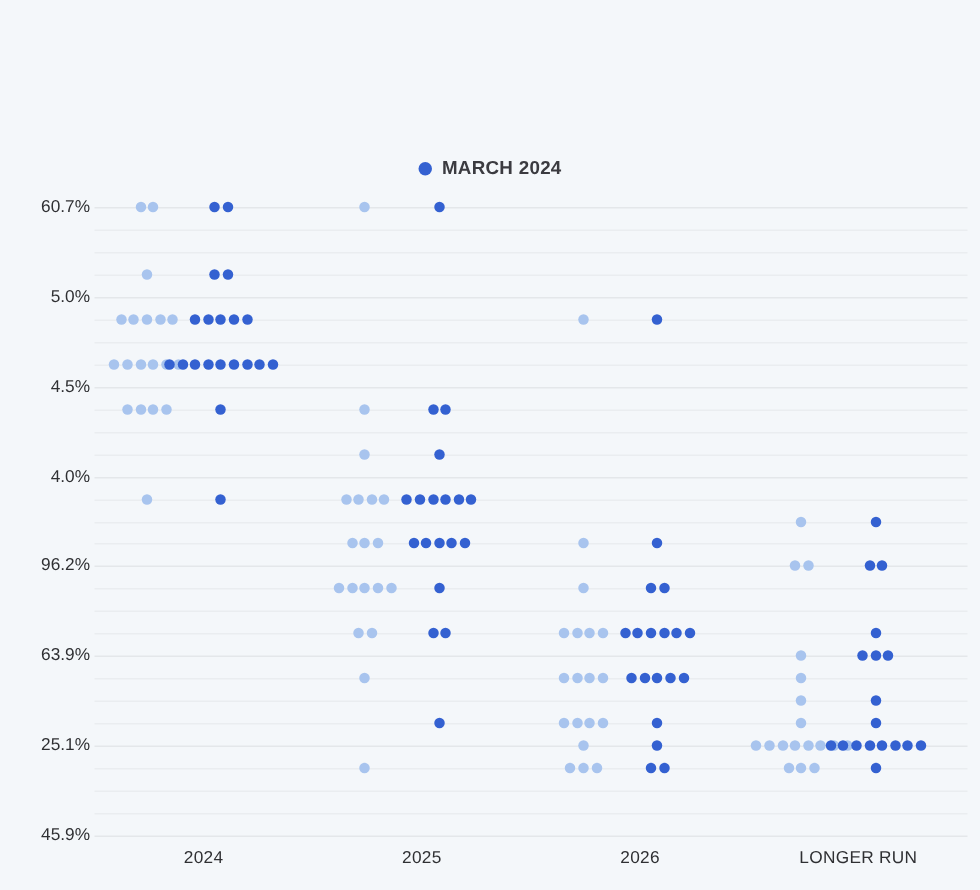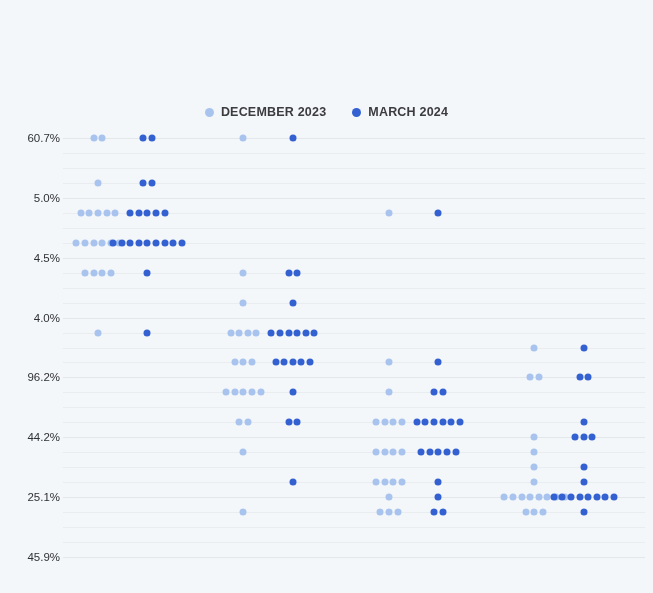--- a/index.html
+++ b/index.html
@@ -143,37 +143,33 @@
   }
 </style>
 </head>
 <body>
 
 <div id="root">
 
 
   <div id="legend">
     <div class="legend-item">
-      <span class="legend-swatch" style="background:#a8c4ee"></span>
-      <span class="legend-label">DECEMBER 2023</span>
-    </div>
-    <div class="legend-item">
       <span class="legend-swatch" style="background:#3461d1"></span>
       <span class="legend-label">MARCH 2024</span>
     </div>
   </div>
 
   <div id="plot-wrap">
     <div id="ytick-layer">
         <div class="ytick-label" style="top: 0px;">60.7%</div>
         <div class="ytick-label" style="top: 59.86px;">5.0%</div>
         <div class="ytick-label" style="top: 119.71px; text-align: right;">4.5%</div>
         <div class="ytick-label" style="top: 179.57px;">4.0%</div>
         <div class="ytick-label" style="top: 239.43px;">96.2%</div>
-        <div class="ytick-label" style="top: 299.29px;">44.2%</div>
+        <div class="ytick-label" style="top: 299.29px;">63.9%</div>
         <div class="ytick-label" style="top: 359.14px;">25.1%</div>
         <div class="ytick-label" style="top: 419px;">45.9%</div>
       </div>
     <div id="plot-area">
         <div class="gridline" style="top: 419px;"></div>
         <div class="gridline minor" style="top: 404.04px;"></div>
         <div class="gridline minor" style="top: 389.07px;"></div>
         <div class="gridline minor" style="top: 374.11px;"></div>
         <div class="gridline" style="top: 359.14px;"></div>
         <div class="gridline minor" style="top: 344.18px;"></div>
@@ -345,15 +341,21 @@
         <div class="dot" style="background: rgb(52, 97, 209); left: 490.79px; top: 359.14px;"></div>
         <div class="dot" style="background: rgb(52, 97, 209); left: 499.39px; top: 359.14px;"></div>
         <div class="dot" style="background: rgb(52, 97, 209); left: 507.99px; top: 359.14px;"></div>
         <div class="dot" style="background: rgb(52, 97, 209); left: 516.59px; top: 359.14px;"></div>
         <div class="dot" style="background: rgb(52, 97, 209); left: 525.19px; top: 359.14px;"></div>
         <div class="dot" style="background: rgb(52, 97, 209); left: 533.79px; top: 359.14px;"></div>
         <div class="dot" style="background: rgb(52, 97, 209); left: 542.39px; top: 359.14px;"></div>
         <div class="dot" style="background: rgb(52, 97, 209); left: 550.99px; top: 359.14px;"></div>
         <div class="dot" style="background: rgb(52, 97, 209); left: 520.89px; top: 374.11px;"></div>
       </div>
+    <div id="xtick-layer">
+        <div class="xtick-label" style="left: 72.75px;">2024</div>
+        <div class="xtick-label" style="left: 218.25px;">2025</div>
+        <div class="xtick-label" style="left: 363.75px;">2026</div>
+        <div class="xtick-label" style="left: 509.25px;">LONGER RUN</div>
+      </div>
   </div>
 
 </div>
 
 </body></html>

